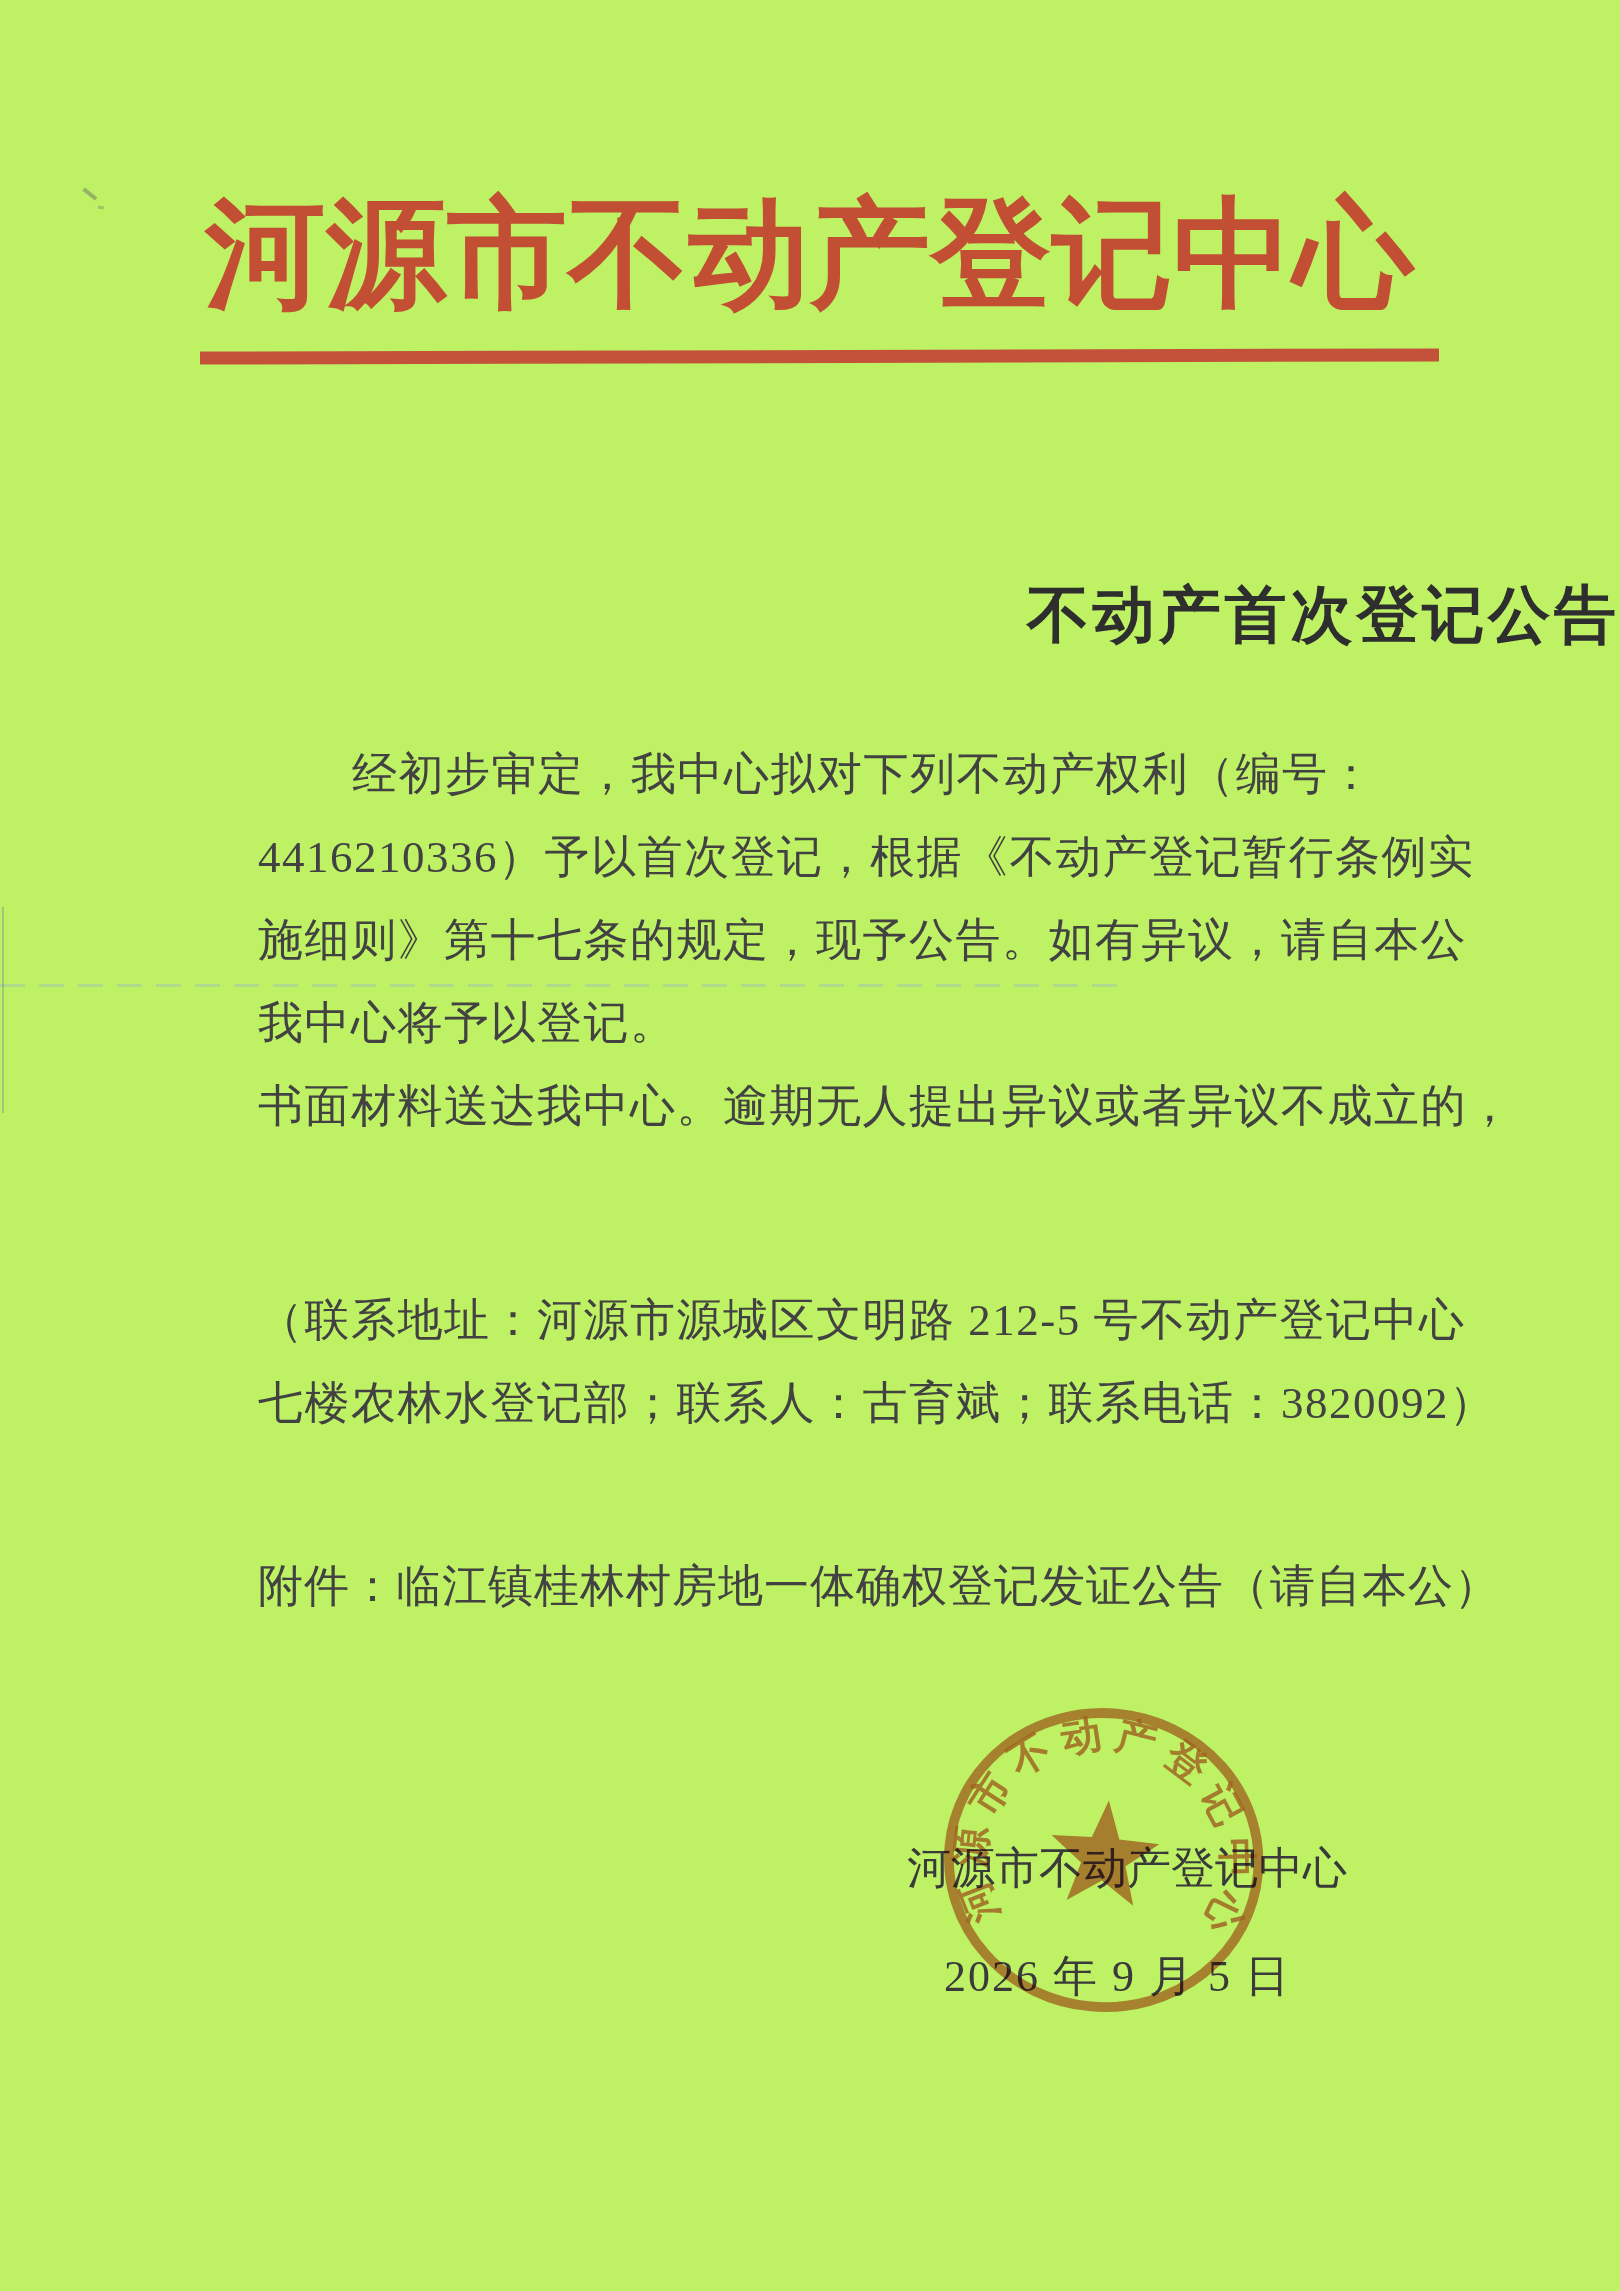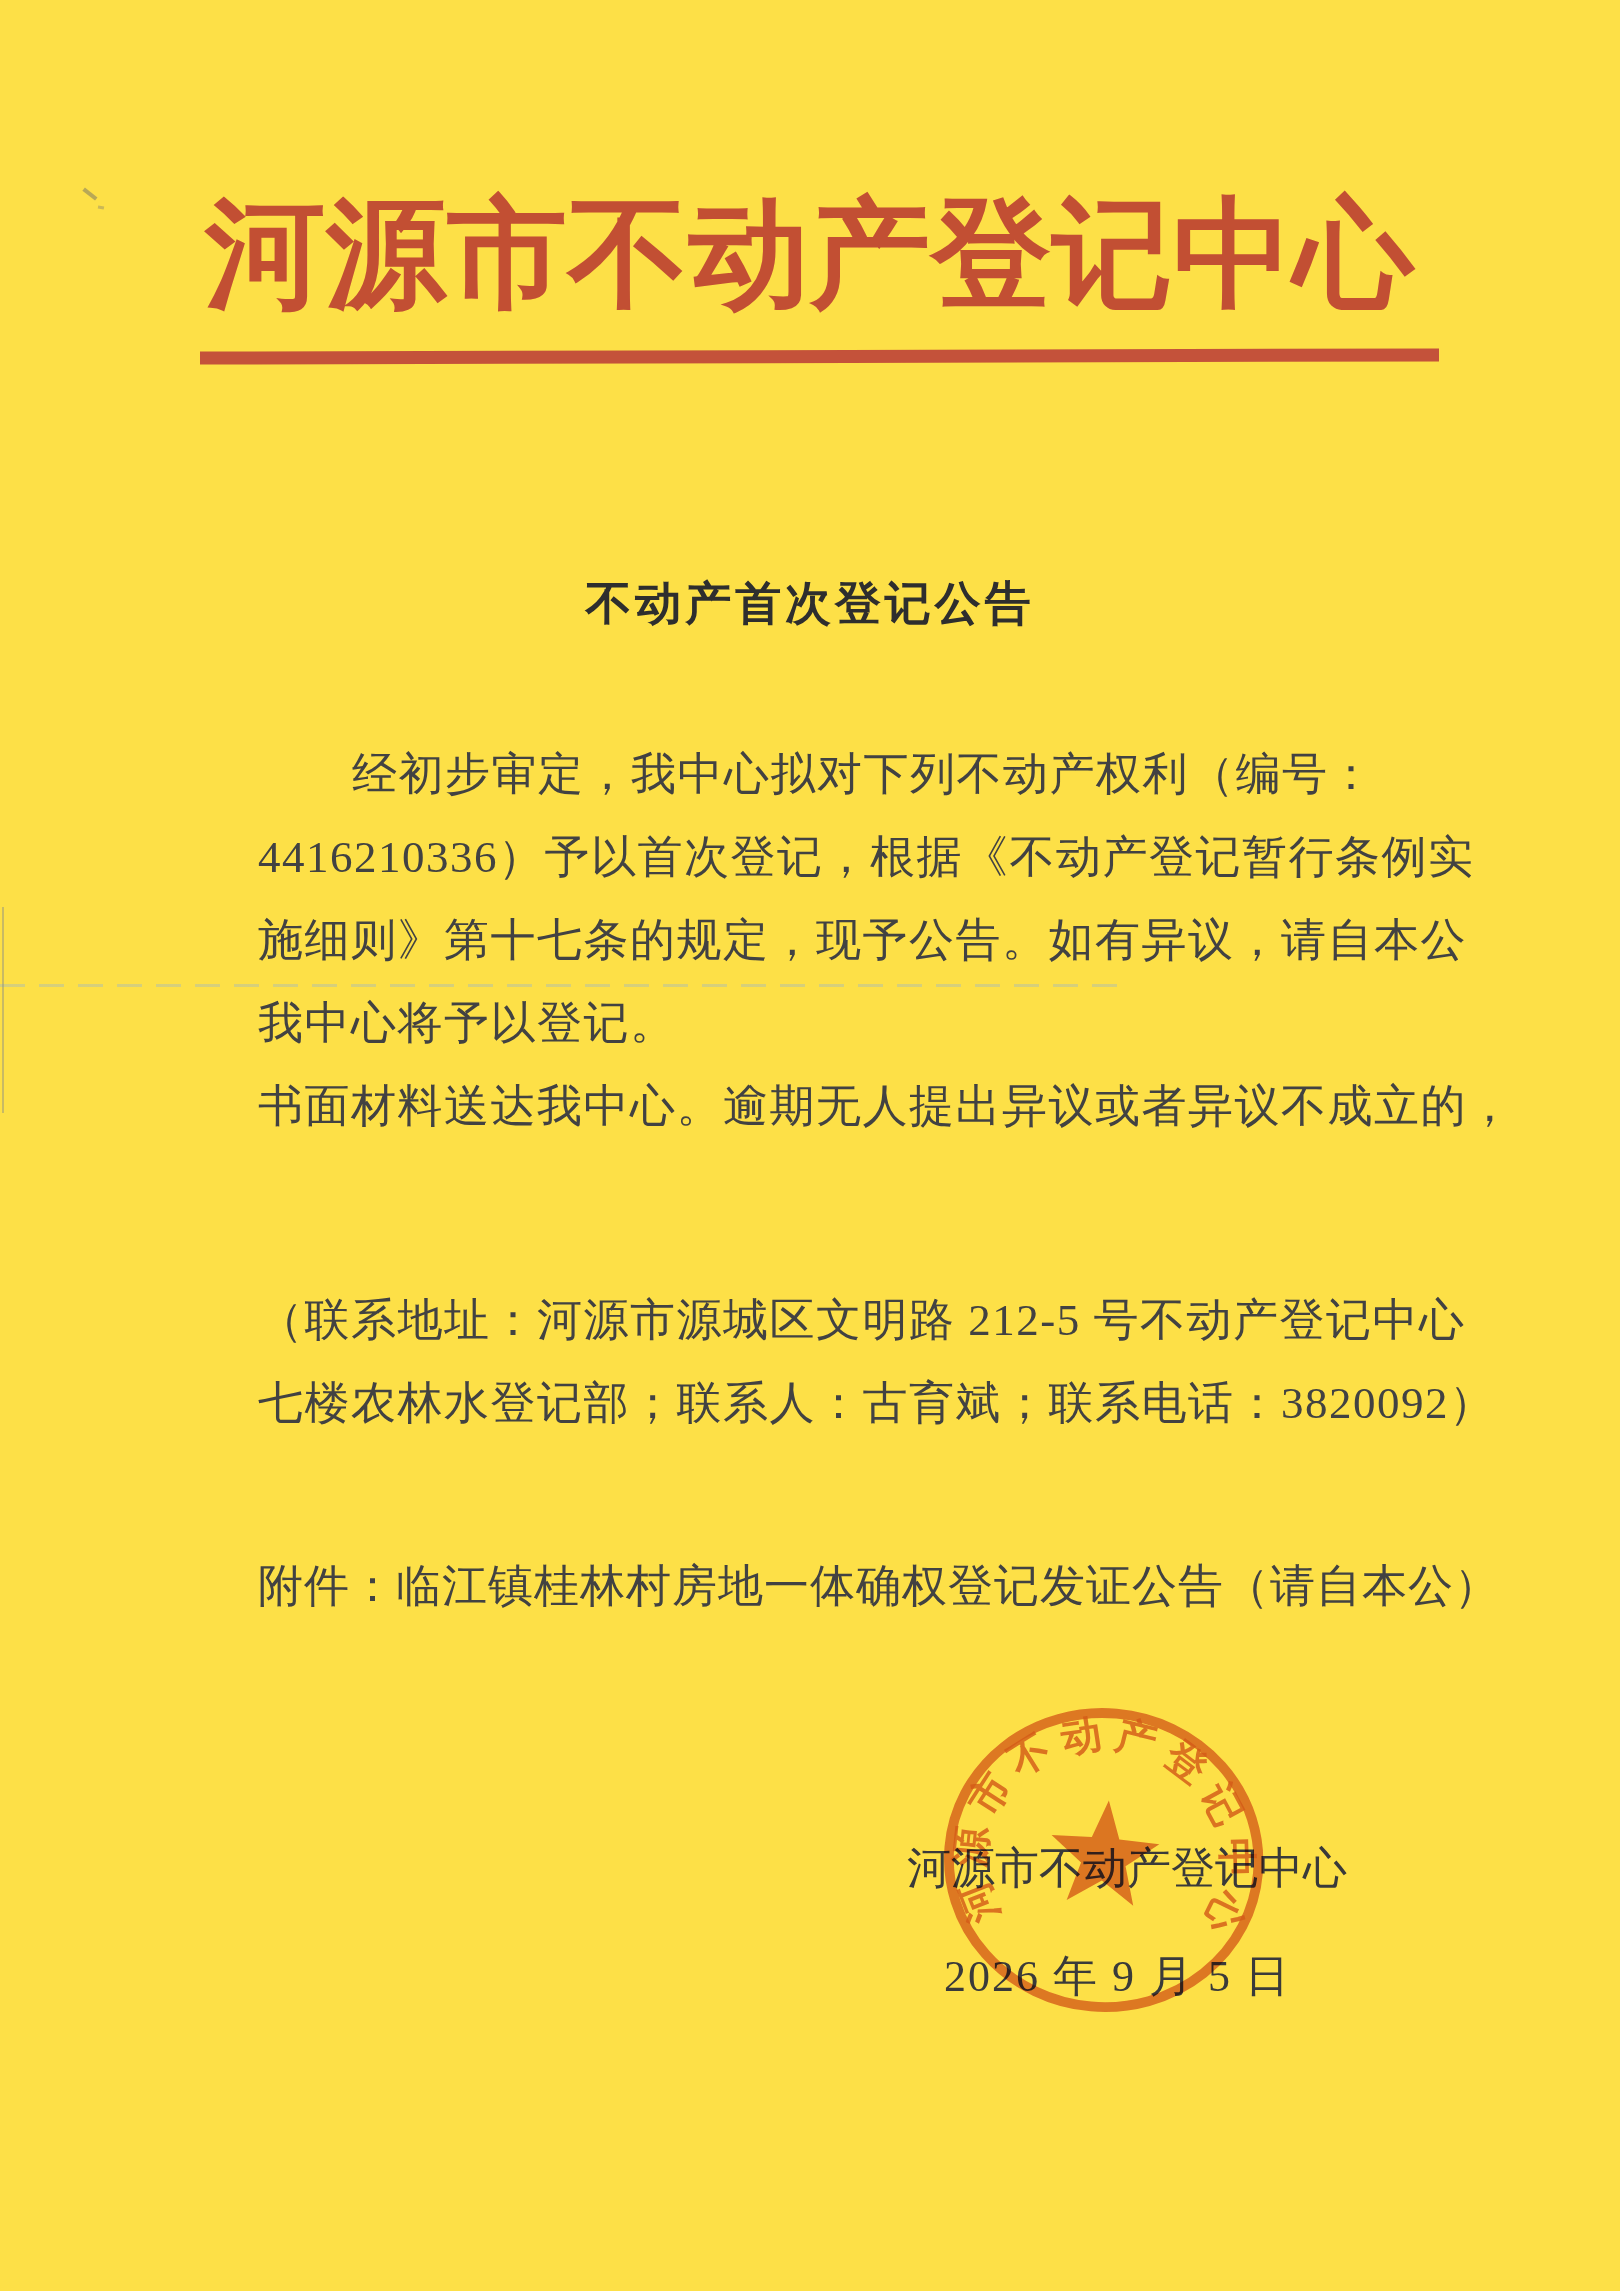--- a/index.html
+++ b/index.html
@@ -1,20 +1,20 @@
 <!DOCTYPE html>
 <html><head>
 <meta charset="utf-8">
 <style>
   html,body{margin:0;padding:0;background:#e8e8e8;}
   .page{
     position:relative;
     width:1620px;height:2292px;
     margin:0 auto;
-    background:#fde047;
+    background:#bef264;
     overflow:hidden;
     font-family:"Liberation Serif","DejaVu Serif",serif;
   }
   
   .letterhead{
     position:absolute;top:174px;left:0;width:100%;
     text-align:center;
     font-size:120px;font-weight:bold;
     color:#c24f33;
     letter-spacing:1px;
@@ -28,22 +28,22 @@
   }
   
   .doc-number{
     position:absolute;top:437px;left:993px;
     font-size:41px;color:#4c4c4c;
     letter-spacing:2.9px;white-space:nowrap;
   }
   
   .notice-title{
     position:absolute;top:573px;left:0;width:100%;
-    text-align:center;
-    font-size:46px;font-weight:bold;color:#2e2e2e;
+    text-align:right;
+    font-size:62px;font-weight:bold;color:#2e2e2e;
     letter-spacing:3.9px;white-space:nowrap;
   }
   
   .body-block{
     position:absolute;left:258px;top:733px;width:1166px;
     font-size:45px;color:#424242;
     line-height:83px;letter-spacing:1.5px;
   }
   .body-block .line{white-space:nowrap;}
   .body-block .line.indent{padding-left:94px;}

